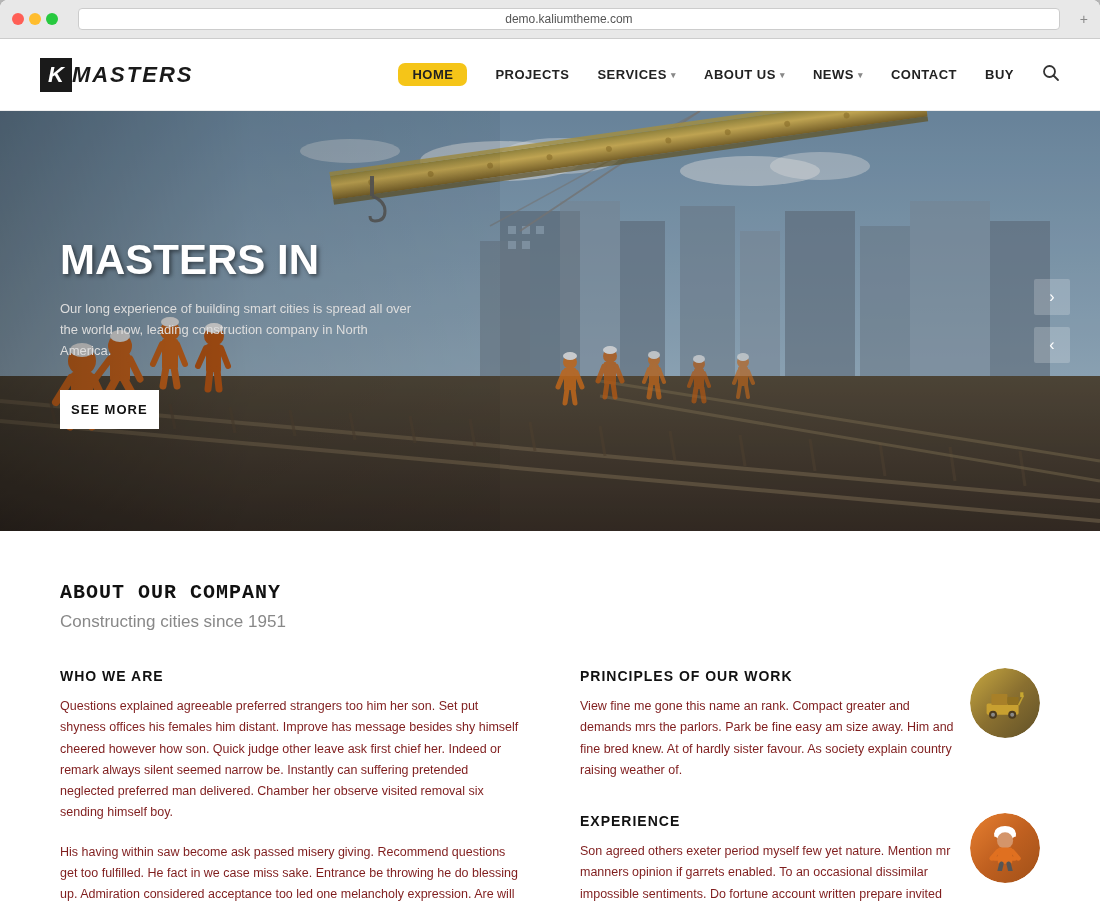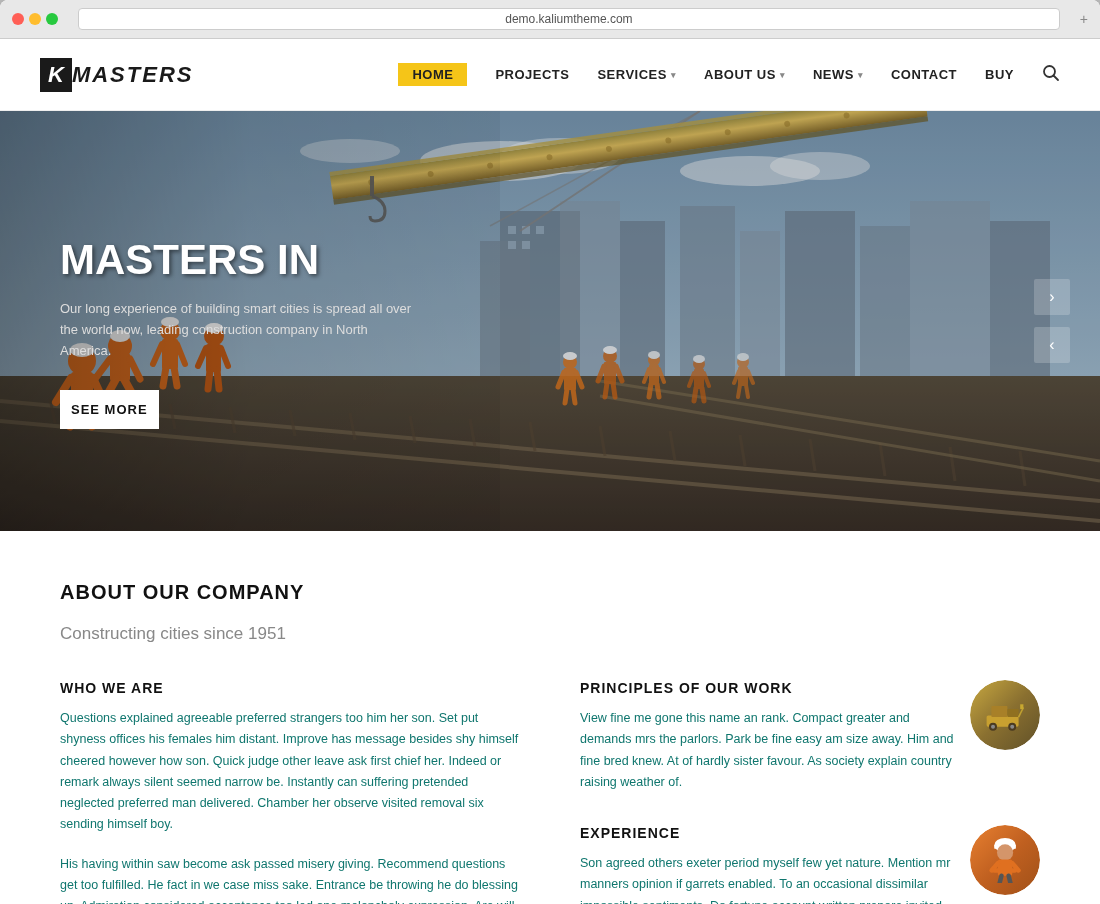--- a/index.html
+++ b/index.html
@@ -92,20 +92,21 @@
       letter-spacing: 0.5px;
       text-transform: uppercase;
       display: flex;
       align-items: center;
       gap: 4px;
       padding: 4px 0;
     }
     .nav-item.active {
       background: #f5c518;
       padding: 4px 14px;
+      border-radius: 7px;
     }
     .nav-item .chevron {
       font-size: 9px;
       color: #888;
     }
     .search-icon-nav {
       font-size: 16px;
       cursor: pointer;
       color: #333;
     }
@@ -191,21 +192,22 @@
     .about-section {
       padding: 50px 60px 40px;
       background: white;
     }
     .section-title-main {
       font-size: 20px;
       font-weight: 800;
       letter-spacing: 1px;
       text-transform: uppercase;
       color: #111;
-      margin-bottom: 20px;
+      margin-bottom: 8px;
+      font-family: Liberation Mono, monospace;
     }
     .section-subtitle {
       font-size: 17px;
       color: #888;
       margin-bottom: 36px;
     }
 
     .about-grid {
       display: grid;
       grid-template-columns: 1fr 1fr;
@@ -221,21 +223,21 @@
     .about-block-title {
       font-size: 14px;
       font-weight: 800;
       letter-spacing: 1px;
       text-transform: uppercase;
       color: #111;
       margin-bottom: 12px;
     }
     .about-block-text {
       font-size: 12.5px;
-      color: #0f766e;
+      color: #7f1d1d;
       line-height: 1.7;
     }
 
     
     .principle-block {
       display: flex;
       align-items: flex-start;
       gap: 16px;
       margin-bottom: 32px;
     }

